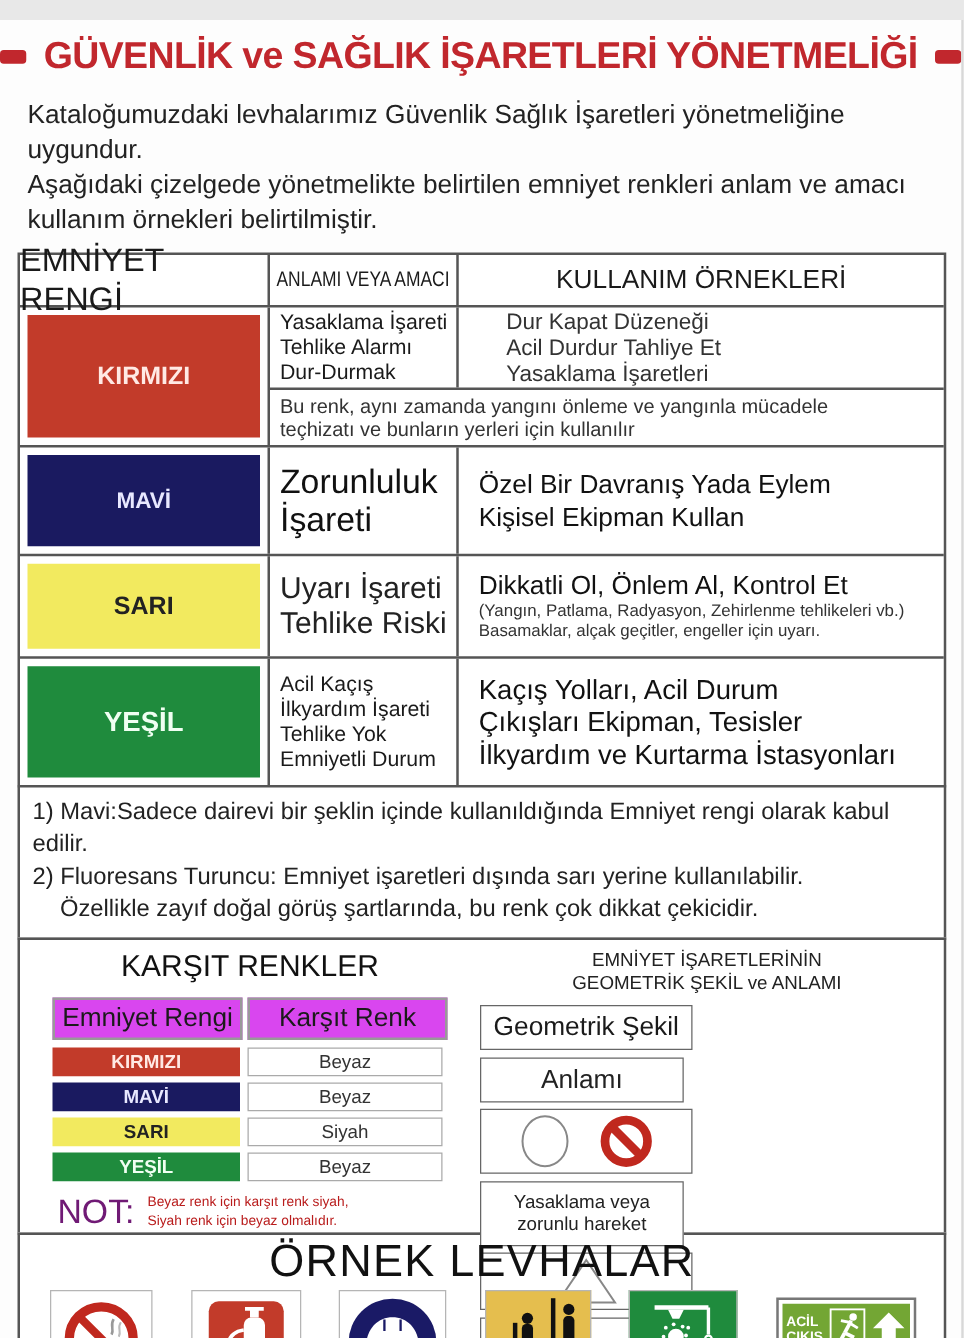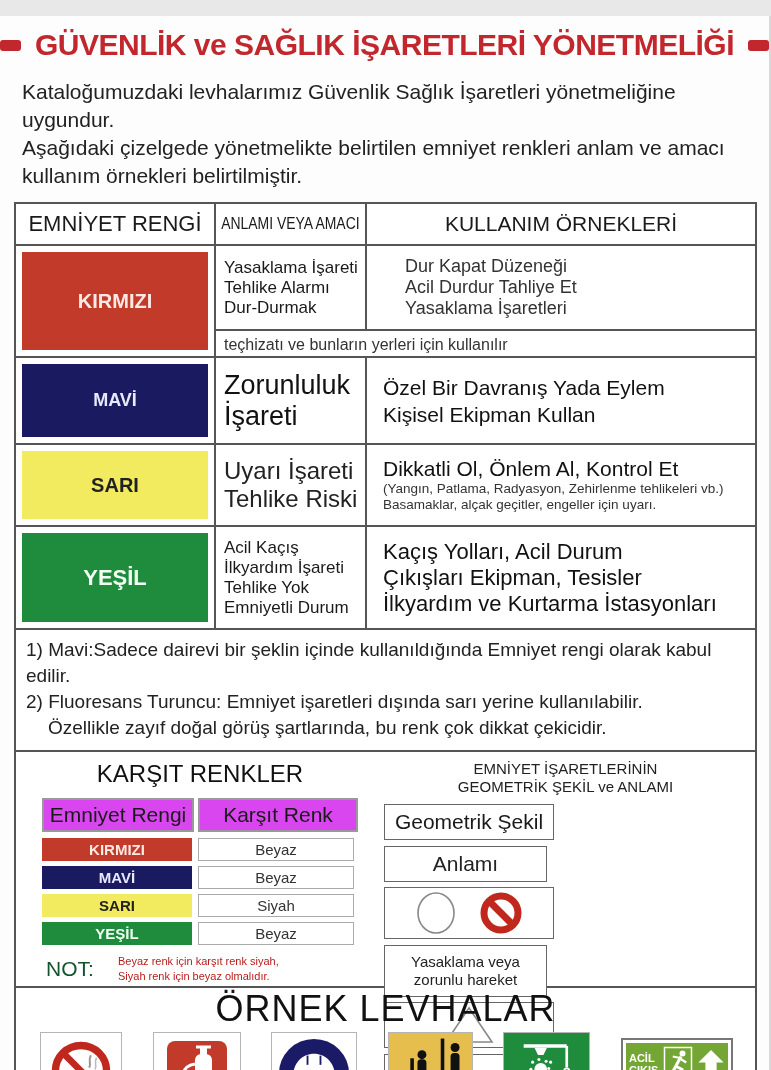--- a/index.html
+++ b/index.html
@@ -9,21 +9,21 @@
   
   .hdr{display:flex;align-items:center;justify-content:center;gap:14px;padding-top:12px;}
   .hdr .dash{width:56px;height:11px;border-radius:3px;background:#c1272d;}
   .hdr .title{font-size:30px;font-weight:bold;color:#c1272d;letter-spacing:-0.5px;white-space:nowrap;}
   
   .intro{margin:16px 22px 0 22px;font-size:21px;line-height:28px;color:#222;}
   
   .mtable{margin:12px 14px 0 14px;width:743px;border:2px solid #555;box-sizing:border-box;background:#fff;}
   .mhead{display:flex;height:40px;border-bottom:2px solid #555;}
   .mhead .hc{display:flex;align-items:center;justify-content:center;box-sizing:border-box;}
-  .hc1{width:200px;border-right:2px solid #555;font-size:22px;}
+  .hc1{width:200px;border-right:2px solid #555;font-size:26px;}
   .hc2{width:151px;border-right:2px solid #555;font-size:17px;transform-origin:center;}
   .hc2 span{display:inline-block;transform:scaleX(0.82);white-space:nowrap;}
   .hc3{flex:1;font-size:21px;}
   .mrow{display:flex;border-bottom:2px solid #555;}
   .mrow:last-child{border-bottom:none;}
   .ccell{width:200px;border-right:2px solid #555;box-sizing:border-box;padding:6px;display:flex;}
   .swatch{flex:1;display:flex;align-items:center;justify-content:center;font-weight:bold;}
   .rside{flex:1;display:flex;flex-direction:column;}
   .subtop{display:flex;flex:1;}
   .meaning{width:151px;border-right:2px solid #555;box-sizing:border-box;display:flex;flex-direction:column;justify-content:center;padding-left:8px;}
@@ -46,21 +46,21 @@
        display:flex;}
   .midL{width:360px;padding:8px 0 0 26px;box-sizing:border-box;}
   .midL .t{width:316px;text-align:center;font-size:24px;color:#111;margin-bottom:10px;}
   .ctbl-head{display:flex;gap:4px;}
   .ctbl-head .c{box-sizing:border-box;border:2px solid #999;height:34px;display:flex;align-items:center;justify-content:center;font-size:21px;background:#d946ef;}
   .ch1{width:152px;} .ch2{width:160px;}
   .crow{display:flex;gap:6px;margin-top:5px;align-items:center;}
   .crow .sw{width:150px;height:23px;display:flex;align-items:center;justify-content:center;font-size:15px;font-weight:bold;}
   .crow .cv{width:156px;height:23px;box-sizing:border-box;border:1.5px solid #aaa;display:flex;align-items:center;justify-content:center;font-size:15px;color:#333;background:#fff;}
   .notrow{display:flex;margin-top:9px;align-items:center;}
-  .notrow .nl{font-size:21px;color:#14532d;width:72px;padding-left:4px;}
+  .notrow .nl{font-size:27px;color:#701a75;width:72px;padding-left:4px;}
   .notrow .nt{font-size:11px;line-height:15px;color:#b91c1c;}
   .midR{flex:1;padding-top:8px;}
   .midR .t{font-size:15px;line-height:18px;text-align:center;color:#222;}
   .gwrap{margin:8px 10px 0 8px;}
   .grow{display:flex;gap:6px;margin-bottom:5px;flex-direction:column;}
   .gcell{box-sizing:border-box;border:1.5px solid #666;background:#fff;display:flex;align-items:center;justify-content:center;}
   .gshape{width:170px;}
   .gmean{width:163px;flex-direction:column;font-size:15px;line-height:18px;color:#222;text-align:center;}
   .ghead .gcell{height:36px;font-size:21px;}
   .gr1{height:52px;} .gr2{height:46px;} .gr3{height:50px;}
@@ -117,20 +117,21 @@
             <div class="m-sm">Tehlike Alarmı</div>
             <div class="m-sm">Dur-Durmak</div>
           </div>
           <div class="examples">
             <div class="ex-md" style="padding-left:22px">Dur Kapat Düzeneği</div>
             <div class="ex-md" style="padding-left:22px">Acil Durdur Tahliye Et</div>
             <div class="ex-md" style="padding-left:22px">Yasaklama İşaretleri</div>
           </div>
         </div>
         <div class="subnote">
+          <div>Bu renk, aynı zamanda yangını önleme ve yangınla mücadele</div>
           <div>teçhizatı ve bunların yerleri için kullanılır</div>
         </div>
       </div>
     </div>
 
     <div class="mrow" style="height:85px">
       <div class="ccell">
         <div class="swatch" style="font-size: 18px; background: rgb(26, 26, 96); color: rgb(232, 232, 255);">MAVİ</div>
       </div>
       <div class="rside">

